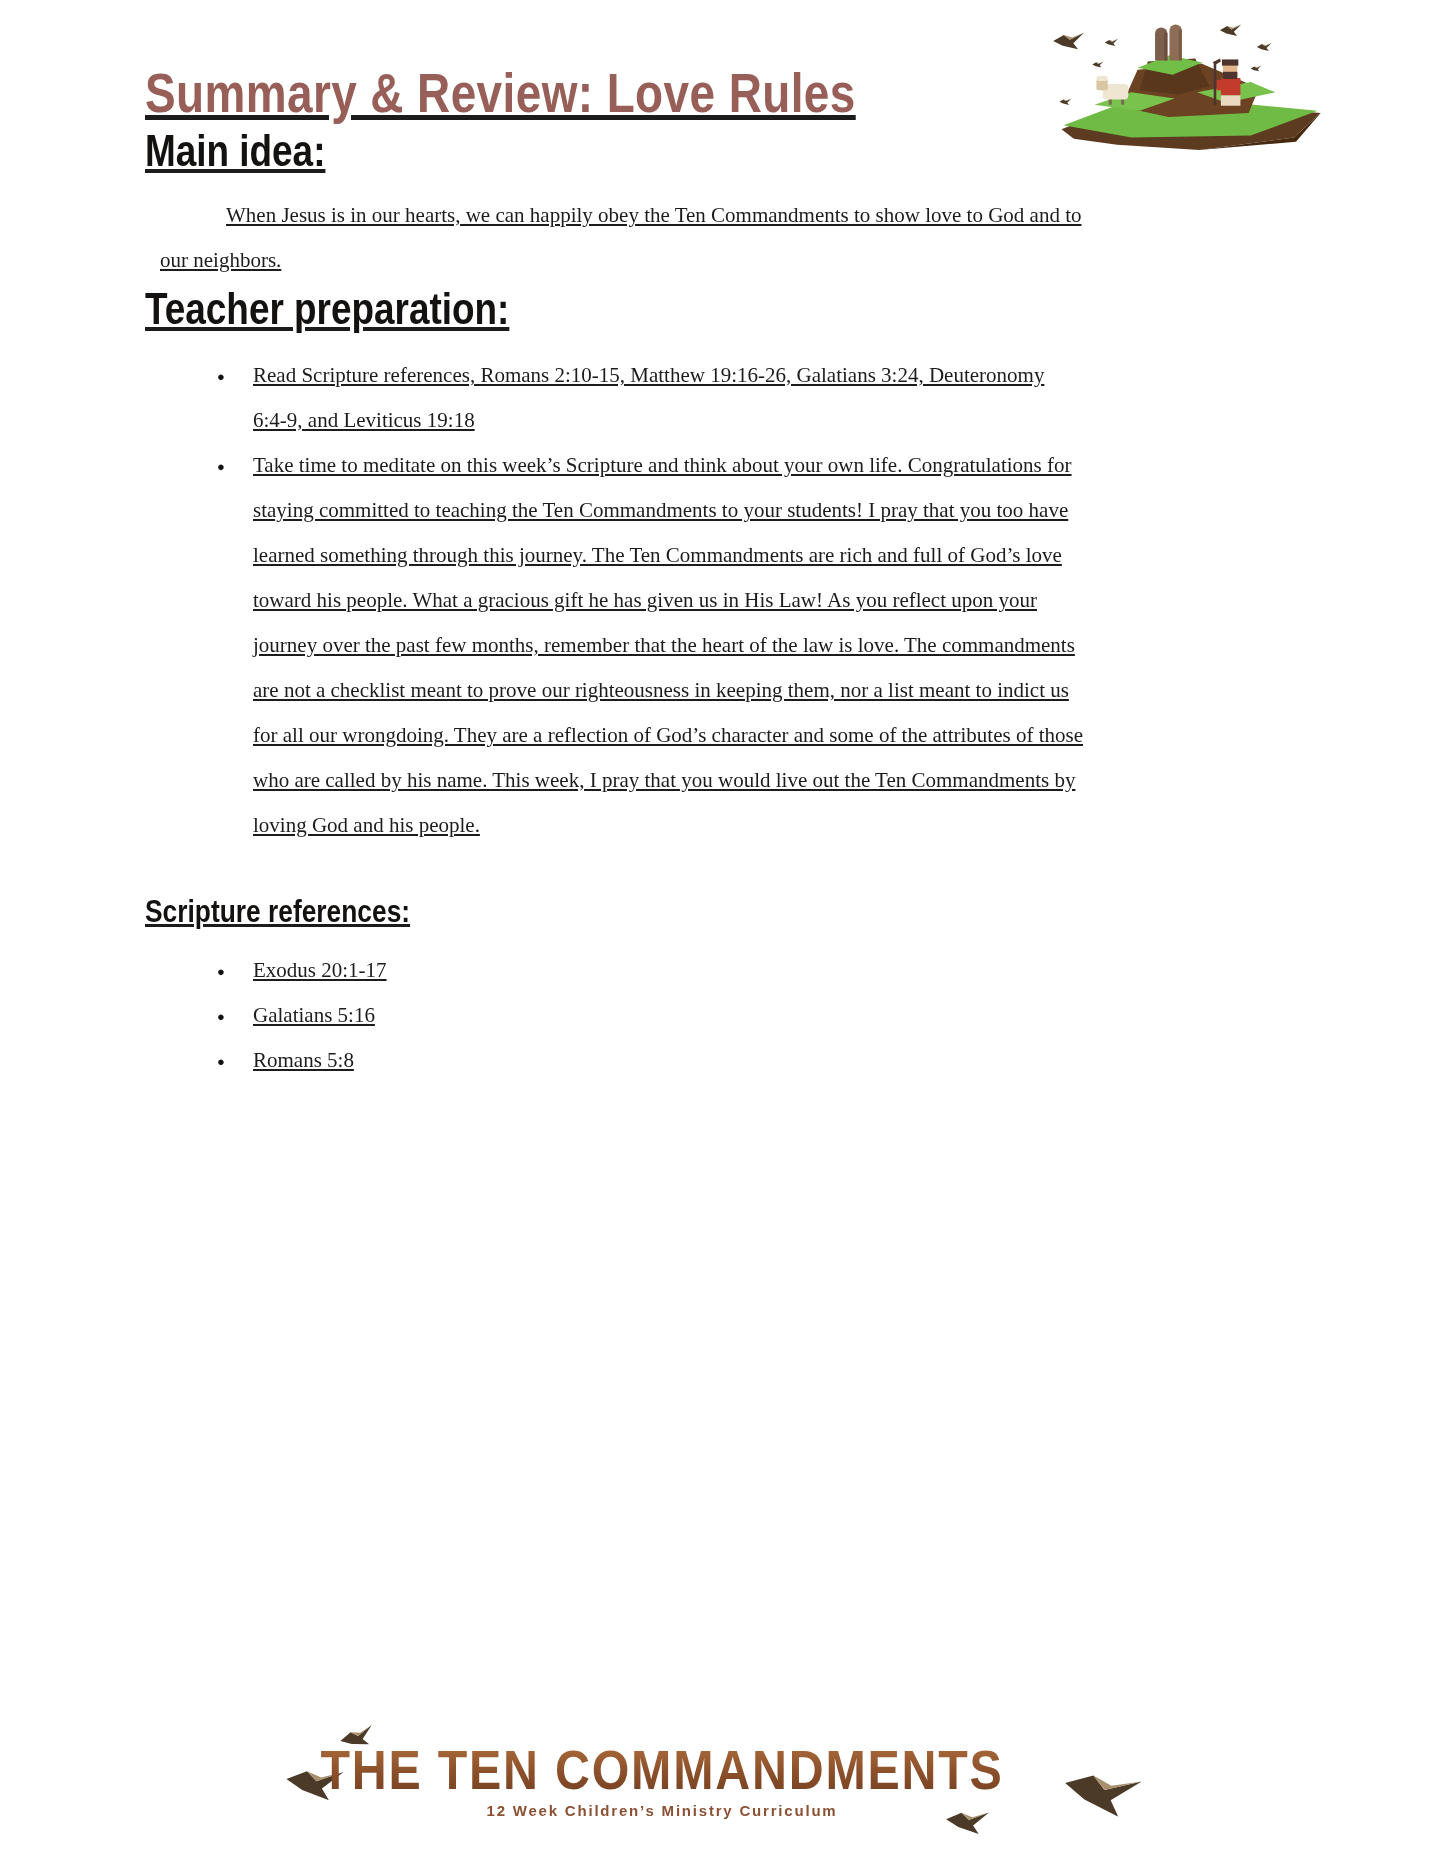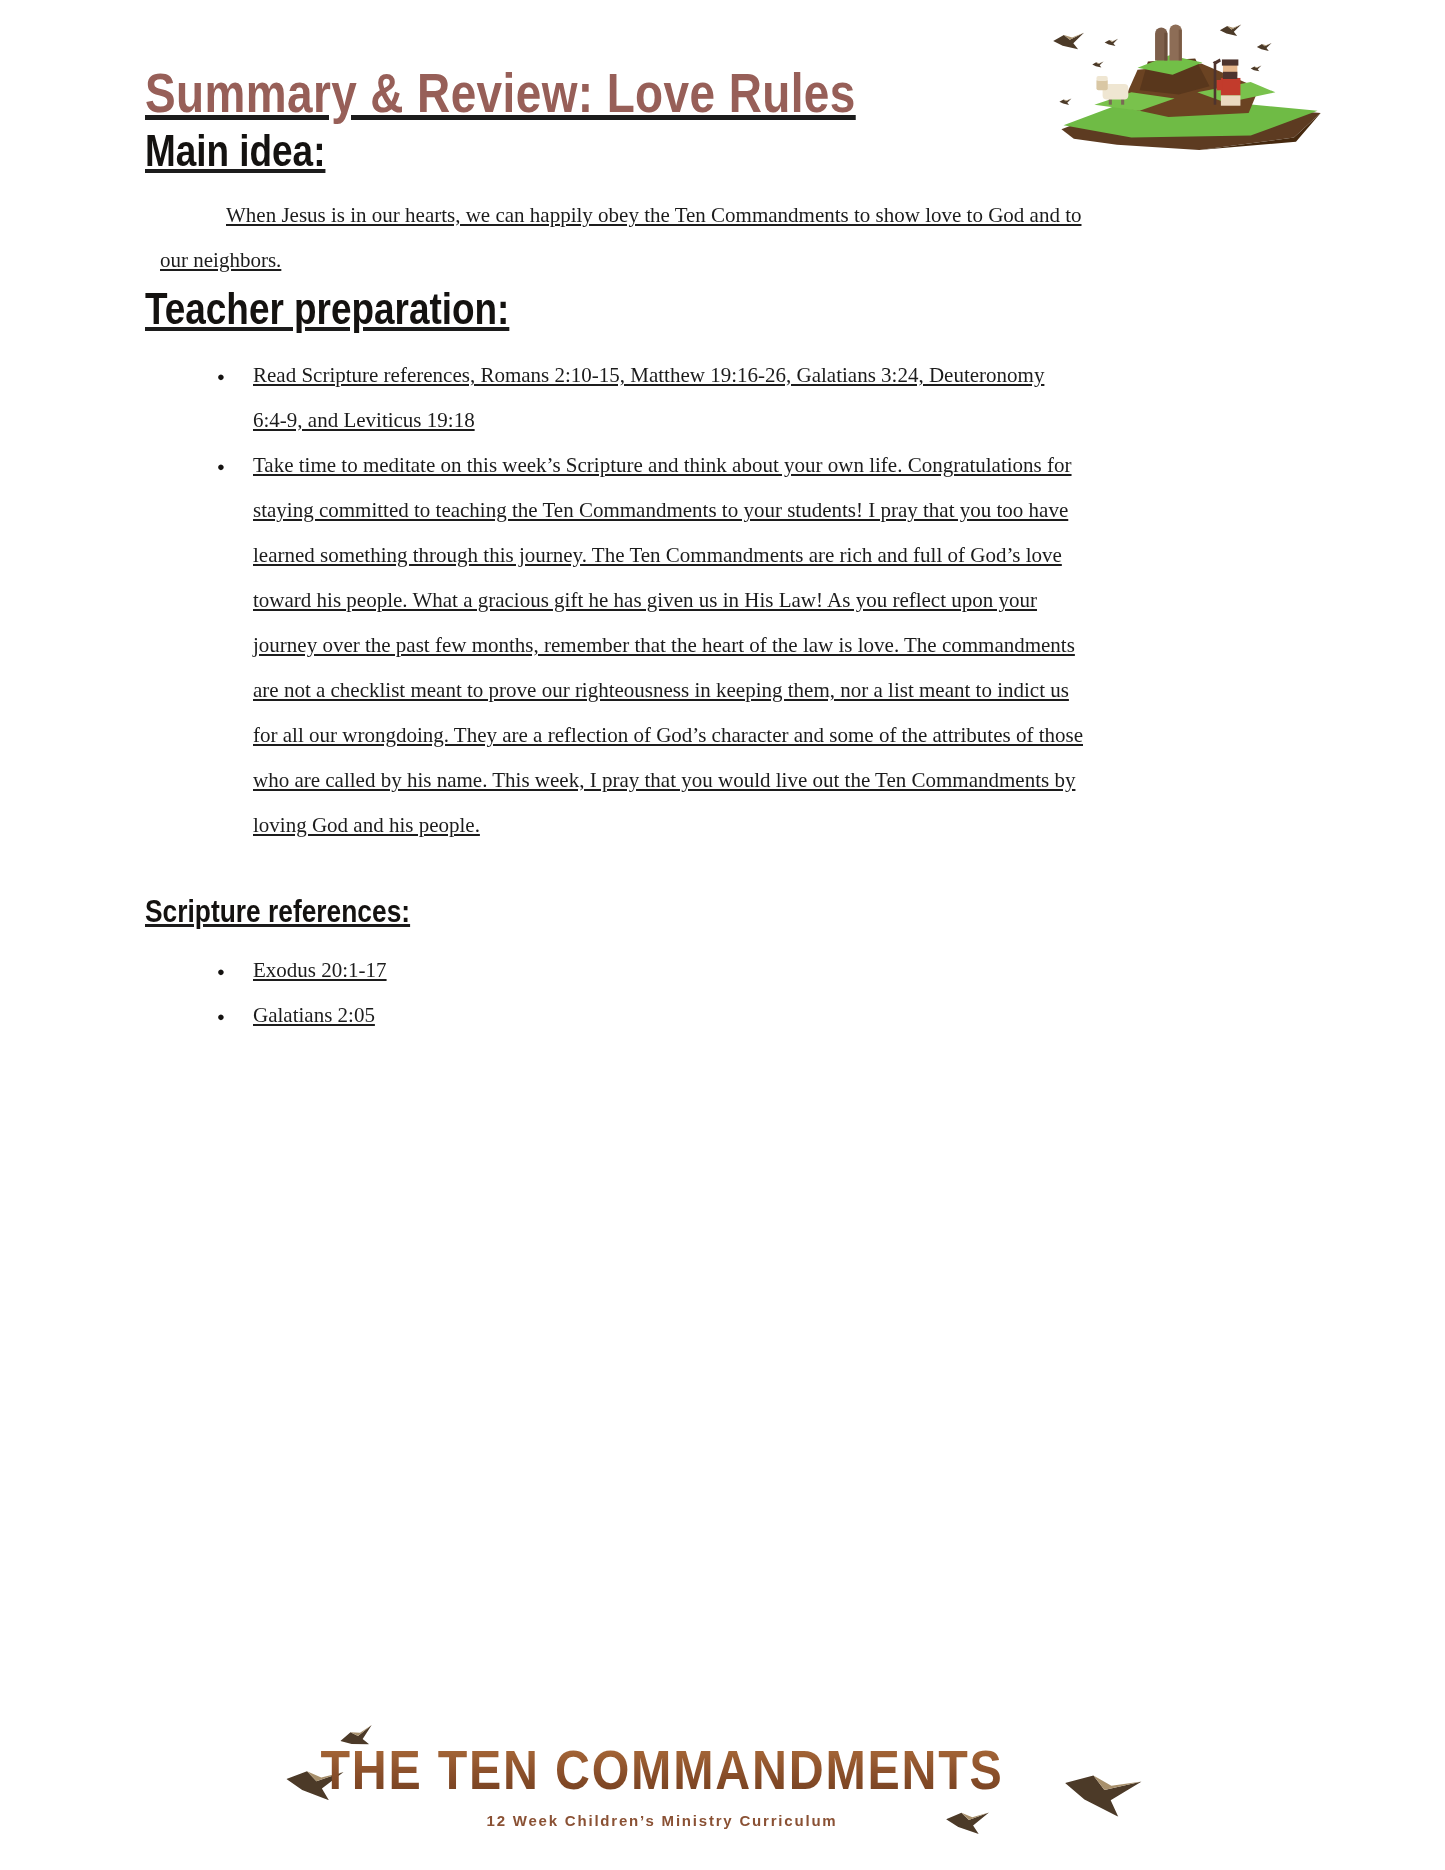--- a/index.html
+++ b/index.html
@@ -93,21 +93,21 @@
     white-space:nowrap;
     transform:scaleX(0.88);
     transform-origin:center;
     background:linear-gradient(180deg,#b1713e 0%, #8a4f2a 55%, #6f3c1e 100%);
     -webkit-background-clip:text;
     background-clip:text;
     color:transparent;
   }
   .logo-subtitle {
     display:block;
-    margin-top:10px;
+    margin-top:0;
     font-family:"Liberation Sans", sans-serif;
     font-weight:bold;
     font-size:15px;
     letter-spacing:1.8px;
     color:#8a5134;
   }
   .fbird { position:absolute; }
 </style>
 </head>
 <body>
@@ -179,21 +179,22 @@
 
   <h2 class="sec-h mt-teacher">Teacher preparation:</h2>
   <ul class="doc-list">
     <li>Read Scripture references, Romans 2:10-15, Matthew 19:16-26, Galatians 3:24, Deuteronomy 6:4-9, and Leviticus 19:18</li>
     <li>Take time to meditate on this week’s Scripture and think about your own life. Congratulations for staying committed to teaching the Ten Commandments to your students! I pray that you too have learned something through this journey. The Ten Commandments are rich and full of God’s love toward his people. What a gracious gift he has given us in His Law! As you reflect upon your journey over the past few months, remember that the heart of the law is love. The commandments are not a checklist meant to prove our righteousness in keeping them, nor a list meant to indict us for all our wrongdoing. They are a reflection of God’s character and some of the attributes of those who are called by his name. This week, I pray that you would live out the Ten Commandments by loving God and his people.</li>
   </ul>
 
   <h3 class="sec-h3">Scripture references:</h3>
   <ul class="doc-list">
     <li>Exodus 20:1-17</li>
-    <li>Galatians 2:05</li>
+    <li>Galatians 5:16</li>
+    <li>Romans 5:8</li>
   </ul>
 
 </div>
 
 <div class="footer">
   <svg class="fbird" style="left:340px; top:36px; transform:rotate(-12deg);" width="34" height="19" viewBox="0 0 26 14">
       <use href="#bird"></use>
     </svg>
   <svg class="fbird" style="left:286px; top:76px; transform:rotate(8deg);" width="56" height="30" viewBox="0 0 26 14">
       <use href="#bird"></use>

